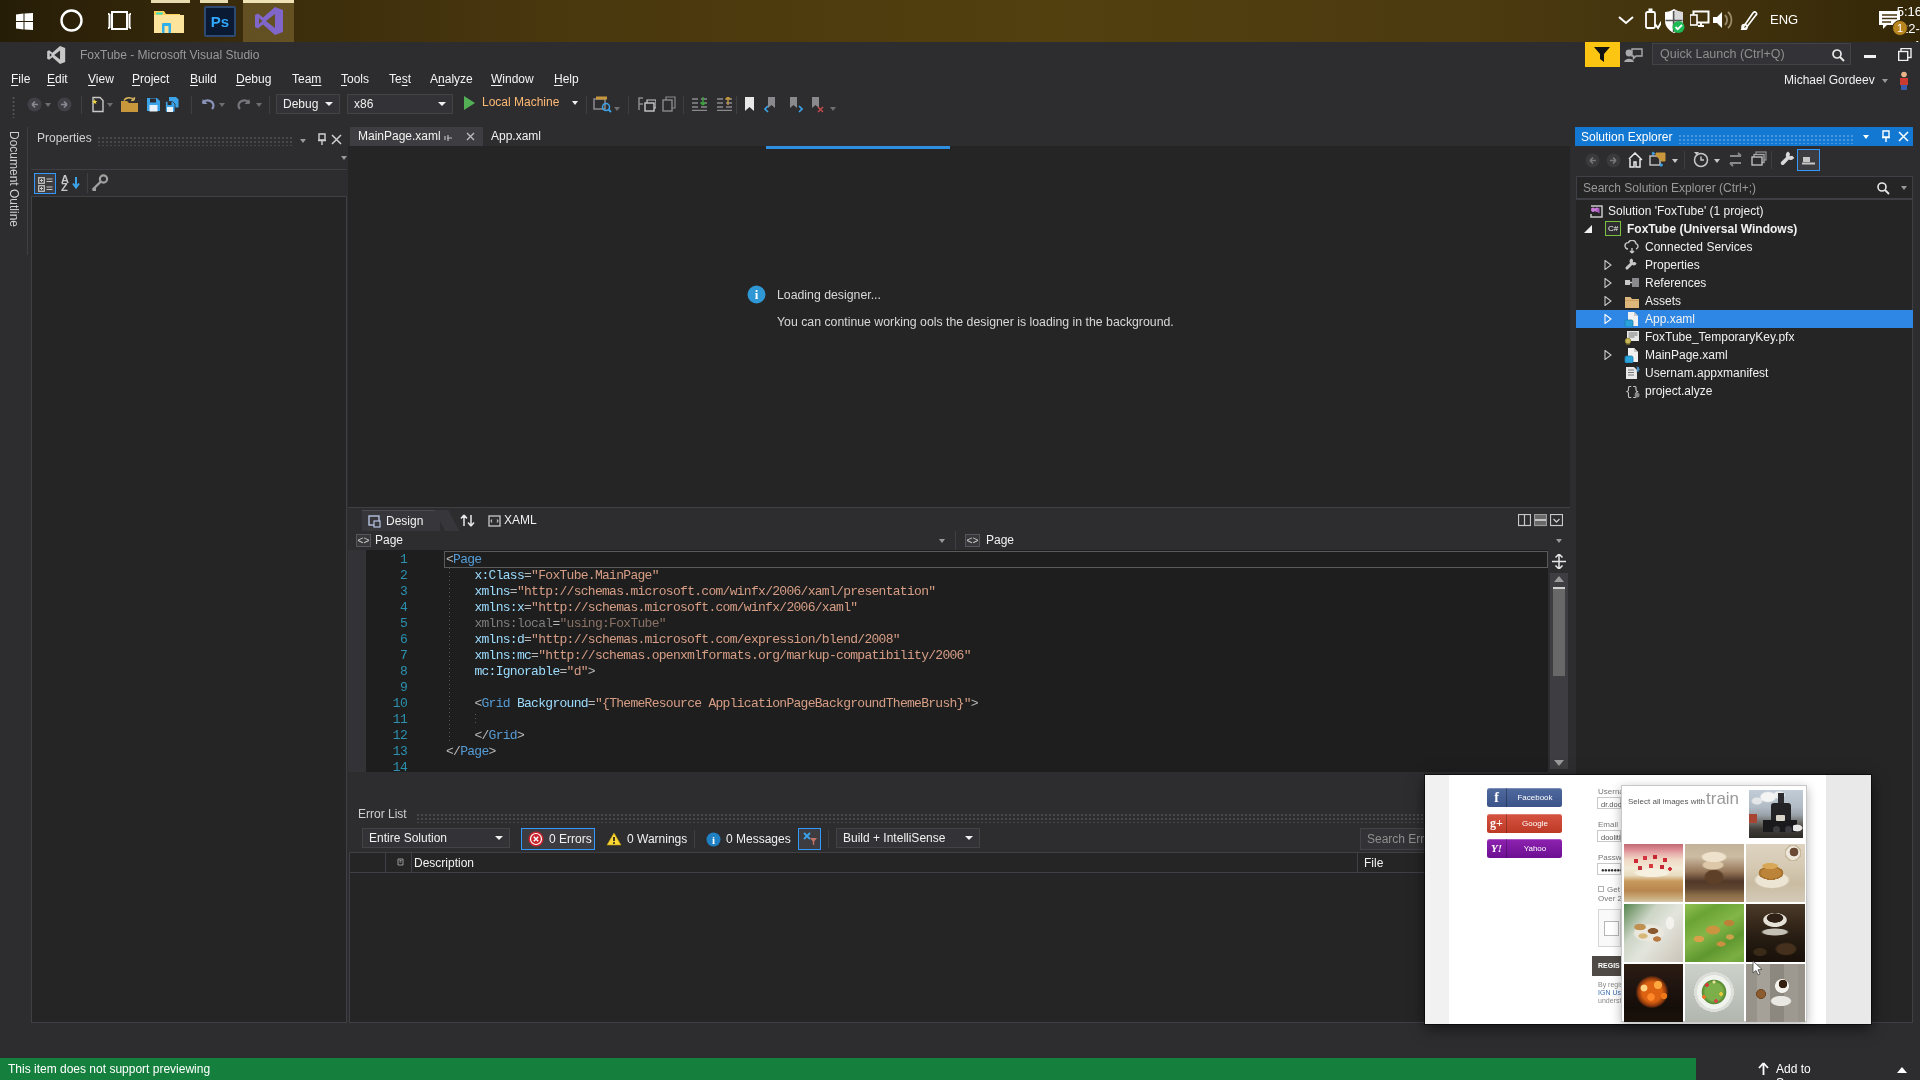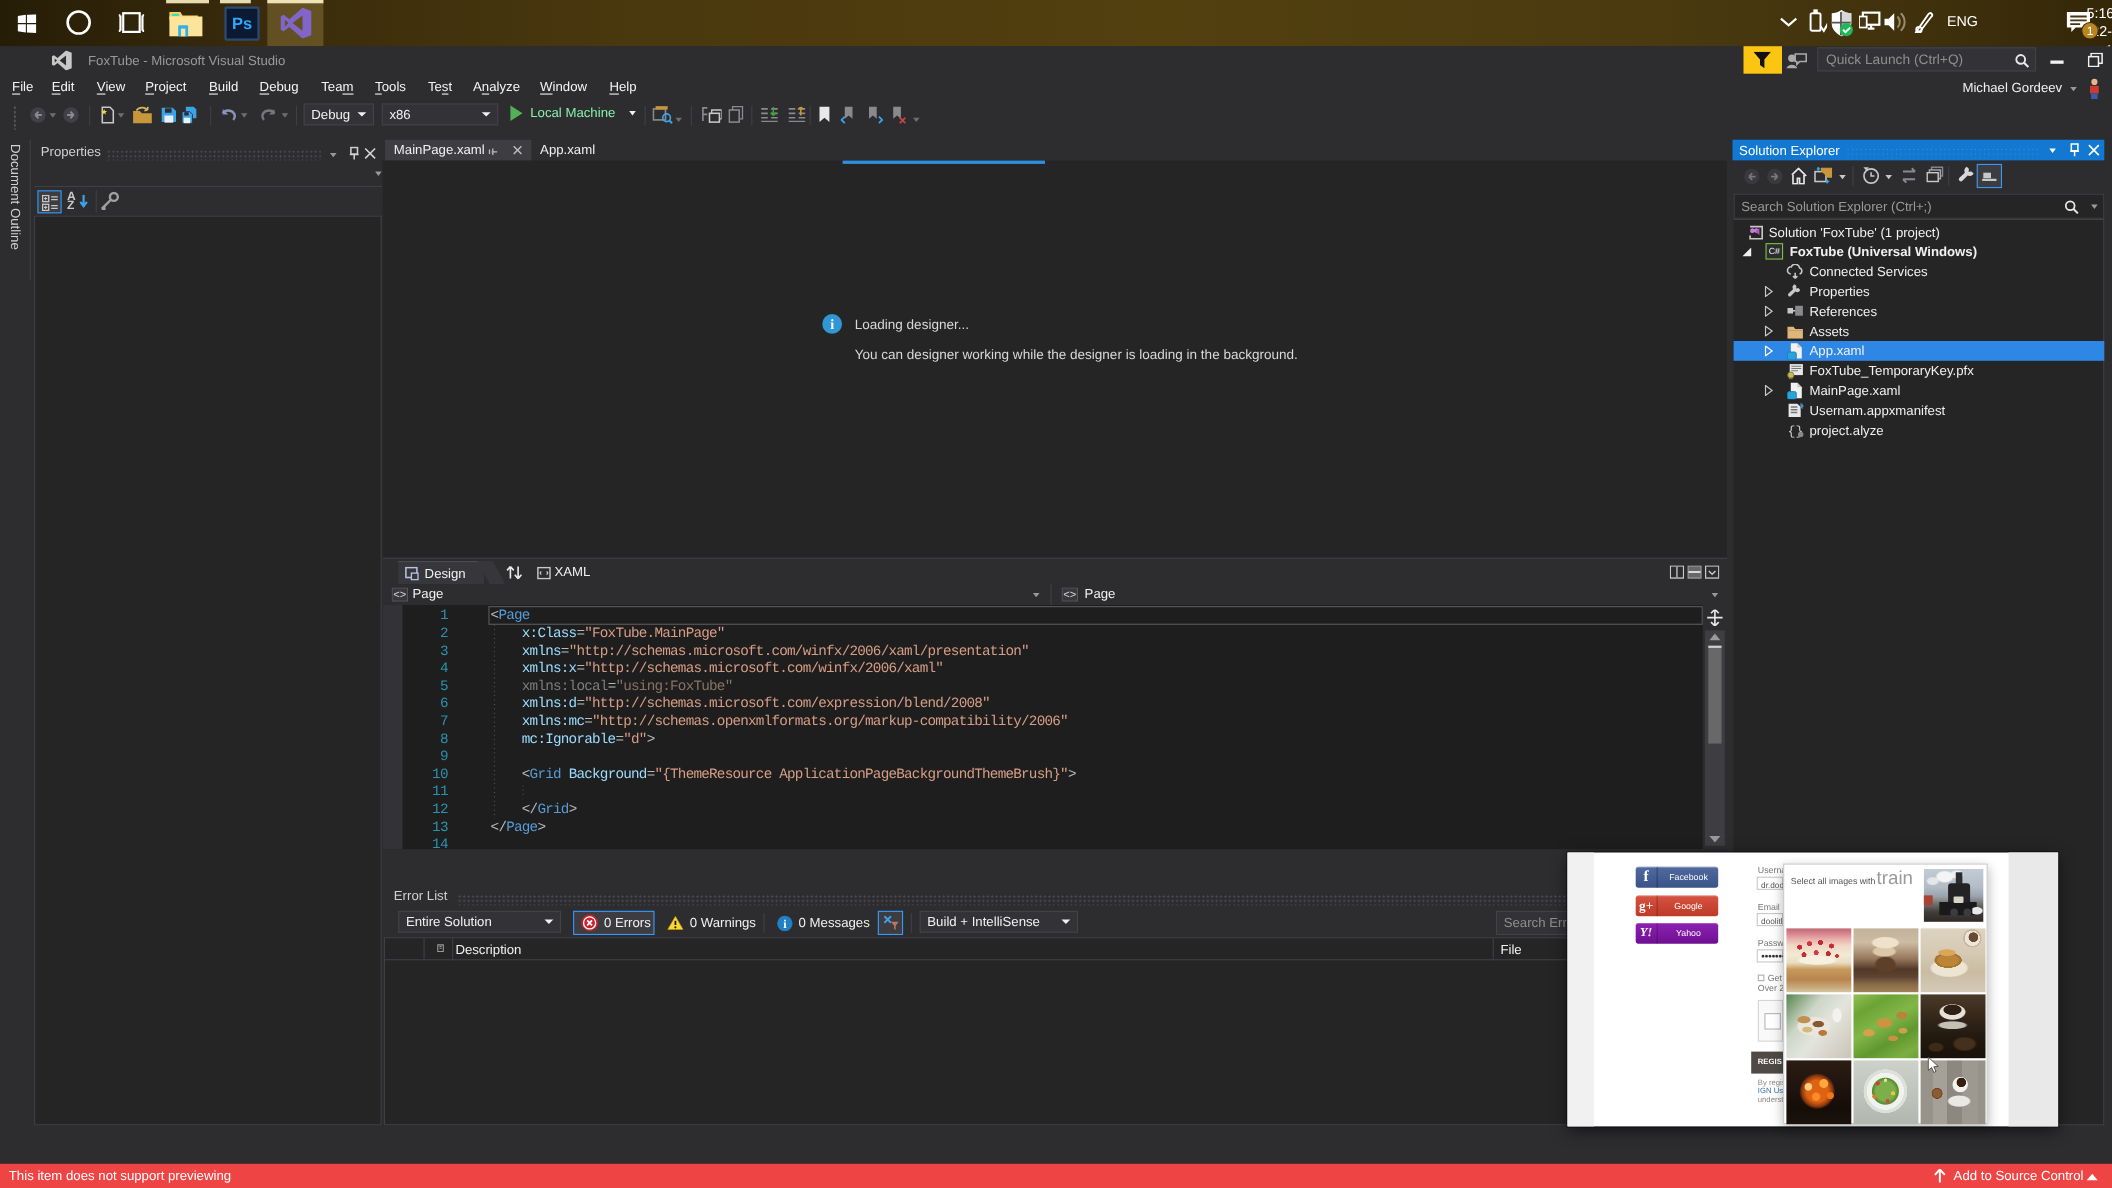--- a/index.html
+++ b/index.html
@@ -54,21 +54,21 @@
 .toolbtn{position:absolute;height:22px;font-size:12px;color:#f1f1f1;display:flex;align-items:center;gap:5px;padding:0 6px;white-space:nowrap;}
 
 #solexp{left:1575px;top:127px;width:345px;height:903px;background:#2d2d30;}
 #sehdr{position:absolute;left:0;top:0;width:338px;height:19px;background:#1278d2;color:#fff;font-size:12px;}
 #sesearch{position:absolute;left:1px;top:49px;width:337px;height:23px;background:#252526;border:1px solid #3f3f46;color:#999;font-size:12px;padding:4px 6px;}
 #setree{position:absolute;left:1px;top:72px;width:337px;height:824px;background:#252526;border:1px solid #3f3f46;border-left:none;}
 .trow{position:absolute;left:0;width:337px;height:18px;font-size:12px;color:#f1f1f1;}
 .selrow{background:#2e87e4;width:337px;}
 
 #outputtab{left:0;top:1030px;width:1920px;height:28px;background:#2d2d30;}
-#statusbar{left:0;top:1058px;width:1920px;height:22px;background:#ef4444;color:#fff;font-size:12px;text-decoration:underline;}
+#statusbar{left:0;top:1058px;width:1696px;height:22px;background:#15803d;color:#fff;font-size:12px;text-decoration:underline;}
 
 #overlay{left:1425px;top:775px;width:446px;height:249px;background:#fff;box-shadow:0 0 0 1px rgba(0,0,0,.55),0 4px 14px rgba(0,0,0,.6);}
 </style></head><body>
 <div id="root">
 
 <div id="taskbar" class="abs">
   <div class="tbstrip" style="left:151px;width:39px;"></div>
   <div class="tbstrip" style="left:200px;width:28px;"></div>
   <div id="vsbtn">
         <div class="tbstrip"></div>
@@ -242,21 +242,21 @@
   <span class="caret abs" style="left:219px;top:10px;border-top-color:#6e6e6e;"></span>
   <svg class="abs" style="left:236px;top:4px" width="16" height="15">
         <path d="M13.5,6 a6,5.5 0 0 0 -11,2.5 a6,5.5 0 0 0 1.5,3.5" stroke="#76767c" stroke-width="2.2" fill="none"></path>
         <path d="M13.5,2 v5 h-5 Z" fill="#76767c"></path>
       </svg>
   <span class="caret abs" style="left:256px;top:10px;border-top-color:#6e6e6e;"></span>
   <div class="abs" style="left:269px;top:3px;width:1px;height:18px;background:#3f3f46;"></div>
   <div class="combo" style="left:276px;top:1px;width:64px;">Debug<div class="car"></div></div>
   <div class="combo" style="left:347px;top:1px;width:106px;">x86<div class="car"></div></div>
   <div class="abs" style="left:464px;top:3px;width:0;height:0;border-top:7px solid transparent;border-bottom:7px solid transparent;border-left:11px solid #54b054;"></div>
-  <div class="abs" style="left:482px;top:2px;font-size:12px;color:#86efac;">Local Machine</div>
+  <div class="abs" style="left:482px;top:2px;font-size:12px;color:#fdba74;">Local Machine</div>
   <span class="caret abs" style="left:572px;top:8px;border-top-color:#f1f1f1;"></span>
   <div class="abs" style="left:586px;top:3px;width:1px;height:18px;background:#3f3f46;"></div>
   <svg class="abs" style="left:593px;top:3px" width="19" height="17">
         <rect x="1" y="3" width="11" height="10" fill="none" stroke="#8a8a8e" stroke-width="1.5"></rect>
         <rect x="3" y="0.5" width="11" height="3" fill="#c8973c"></rect>
         <circle cx="13" cy="11" r="3.5" fill="none" stroke="#3ba3e8" stroke-width="1.5"></circle>
         <path d="M15.5,13.5 L18,16" stroke="#3ba3e8" stroke-width="1.8"></path>
       </svg>
   <span class="caret abs" style="left:614px;top:14px;border-top-color:#6e6e6e;"></span>
   <div class="abs" style="left:628px;top:3px;width:1px;height:18px;background:#3f3f46;"></div>
@@ -344,21 +344,21 @@
           <path d="M1,1 L8,8 M8,1 L1,8" stroke="#bbb" stroke-width="1.4"></path>
         </svg>
   </div>
   <div class="doctab" style="left:135px;width:62px;">App.xaml</div>
   <div id="designer">
     <svg class="abs" style="left:399px;top:139px" width="19" height="19">
           <circle cx="9.5" cy="9.5" r="9" fill="#2e97d4"></circle>
           <text x="9.5" y="14" text-anchor="middle" font-size="13" font-weight="bold" fill="#fff" font-family="Liberation Serif">i</text>
         </svg>
     <div class="abs" style="left:429px;top:142px;font-size:12.3px;color:#d8d8d8;">Loading designer...</div>
-    <div class="abs" style="left:429px;top:169px;font-size:12.3px;color:#d8d8d8;">You can designer working while the designer is loading in the background.</div>
+    <div class="abs" style="left:429px;top:169px;font-size:12.3px;color:#d8d8d8;">You can continue working ools the designer is loading in the background.</div>
   </div>
   <div id="progress"></div>
   <div id="splitbar">
     <div class="abs" style="left:14px;top:2px;width:78px;height:22px;background:#37373b;border-top:1px solid #4a4a50;">
       <svg style="position:absolute;left:6px;top:4px" width="14" height="13">
             <rect x="1" y="1" width="10" height="9" fill="none" stroke="#b6c2e2" stroke-width="1.4"></rect>
             <rect x="6" y="6" width="6" height="6" fill="#37373b" stroke="#b6c2e2" stroke-width="1.2"></rect>
           </svg>
       <div style="position:absolute;left:24px;top:3px;font-size:12px;">Design</div>
     </div>

